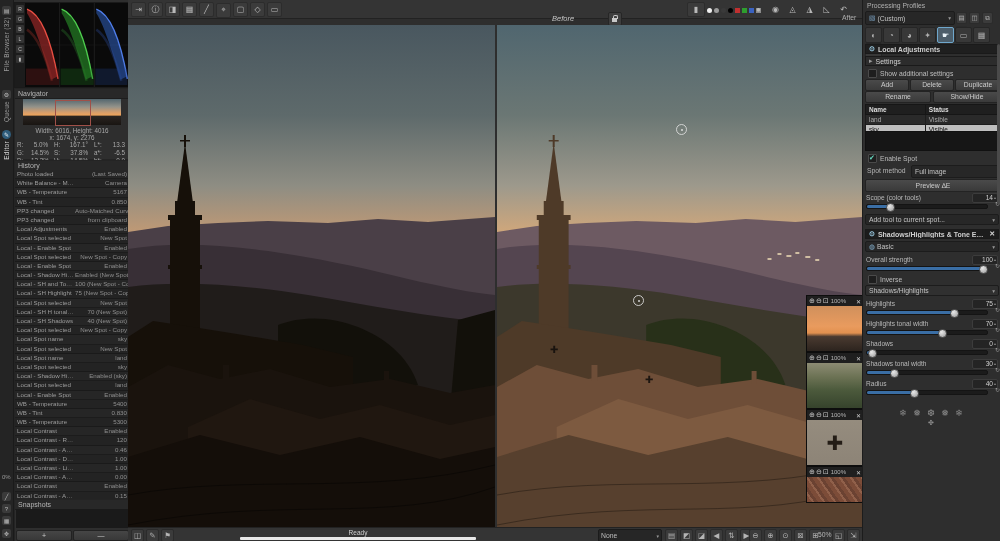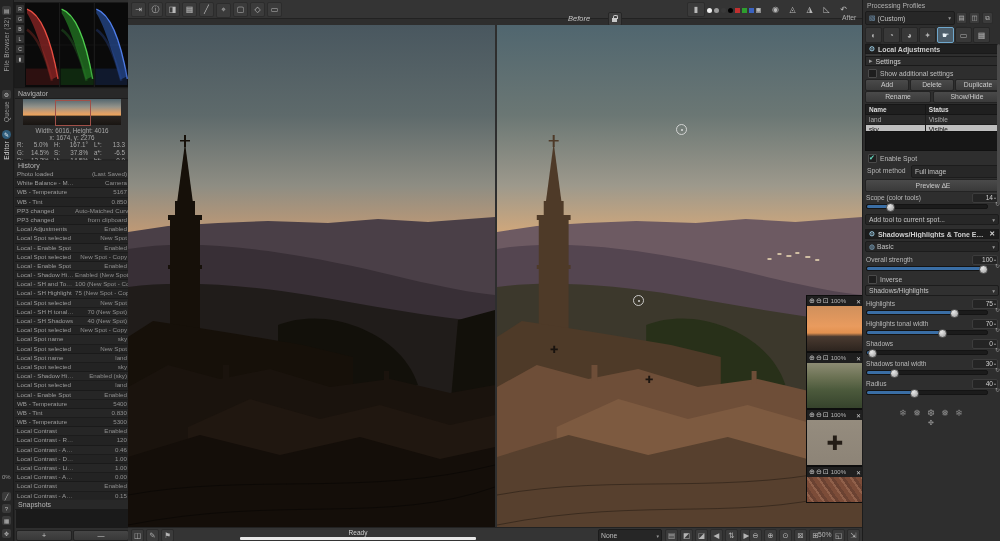--- a/index.html
+++ b/index.html
@@ -451,21 +451,21 @@
         
       <span class="tico">⇥</span><span class="tico">ⓘ</span><span class="tico">◨</span><span class="tico">▦</span><span class="tico">╱</span><span class="tico">⌖</span><span class="tico">▢</span><span class="tico">◇</span><span class="tico">▭</span></div>
       <div class="abs" style="left:558px;top:0;white-space:nowrap;">
         <span class="tico" style="width:16px;">▮</span><span class="sw" style="background:#f0f0f0;"></span><span class="sw" style="background:#9a9a9a;"></span><span class="sw" style="background:#3a3a3a;"></span><span class="sw" style="background:#000;"></span><span class="swq" style="background:#c03030;"></span><span class="swq" style="background:#2e9e2e;"></span><span class="swq" style="background:#3a62c0;"></span><span class="swq" style="background:#8a8a8a;"></span>
       </div>
       <div class="abs" style="left:622px;top:0;">
         
       <span class="tico flat">●</span><span class="tico flat">◉</span><span class="tico flat">◬</span><span class="tico flat">◮</span><span class="tico flat">◺</span><span class="tico flat">↶</span><span class="tico flat">↷</span><span class="tico flat">↺</span><span class="tico flat">↻</span><span class="tico flat">⊤</span></div>
     </div>
 
-    <span class="pane-label" style="left:440px;font-style:italic;">Before</span>
+    <span class="pane-label" style="left:424px;font-style:italic;">Before</span>
     <div id="lock-btn">
         <span class="lock-glyph"></span>
       </div>
     <span class="pane-label" style="left:714px;font-size:6.8px;color:#b0b0b0;">After</span>
 
     <div id="pane-before" class="pane pane-before">
       <svg viewBox="0 0 367 502" preserveAspectRatio="none">
           <use href="#scene"></use>
         </svg>
     </div>

